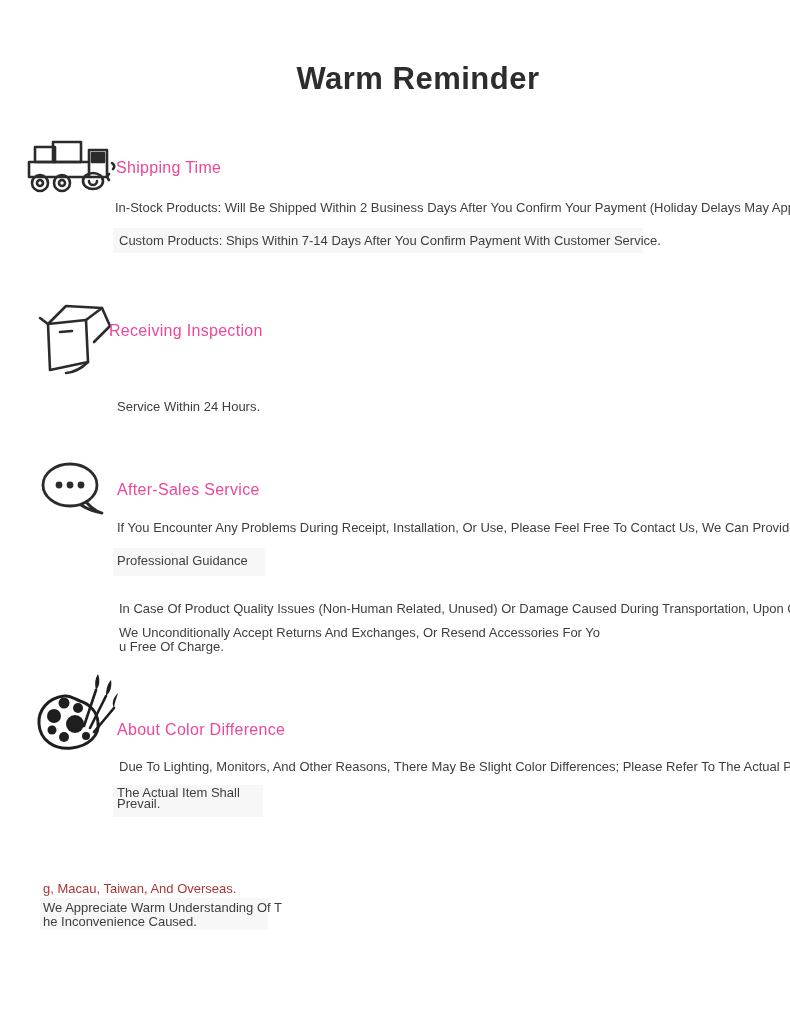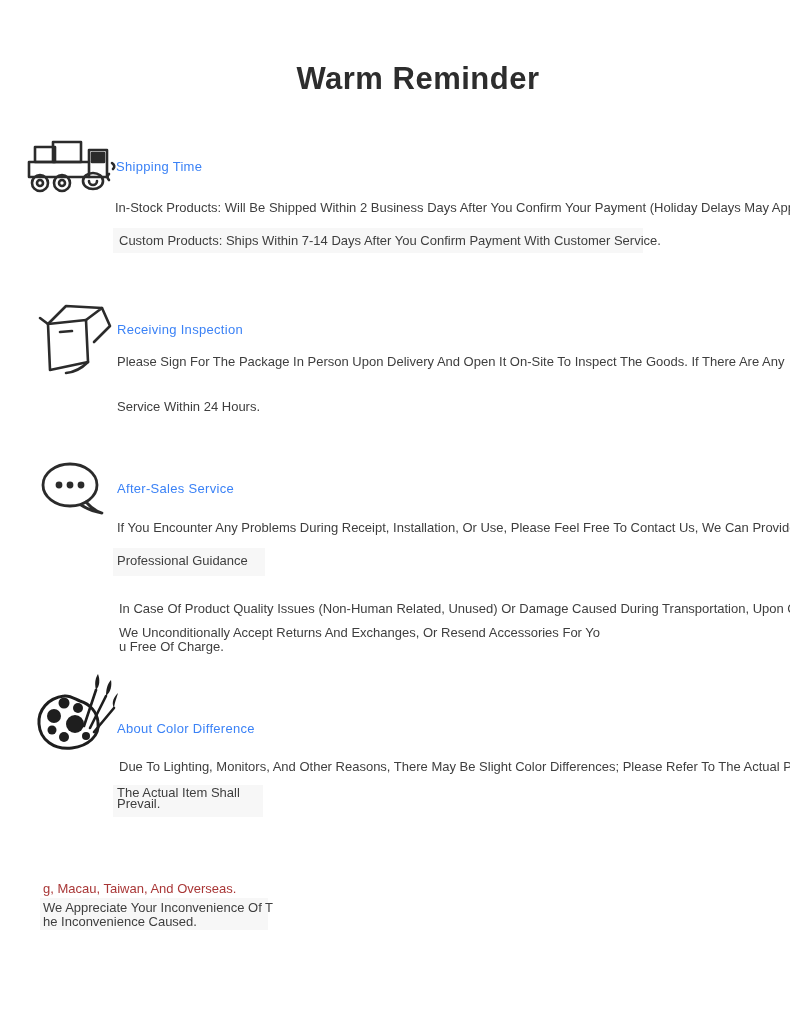--- a/index.html
+++ b/index.html
@@ -25,22 +25,22 @@
     text-align: center;
     font-size: 31px;
     font-weight: bold;
     color: #2d2d2d;
     letter-spacing: 0.5px;
     z-index: 2;
     margin: 8px;
   }
   .heading {
     position: absolute;
-    font-size: 13px;
-    color: #3b82f6;
+    font-size: 16px;
+    color: #ec4899;
     letter-spacing: 0.3px;
     white-space: nowrap;
     z-index: 2;
   }
   .line {
     position: absolute;
     font-size: 13px;
     line-height: 15px;
     white-space: nowrap;
     color: #3e3e3e;
@@ -93,22 +93,21 @@
       <g fill="none" stroke="#2b2b2b" stroke-width="2.6" stroke-linecap="round" stroke-linejoin="round">
         <path d="M12 26 L50 22 L52 64 L14 72 Z"></path>
         <path d="M12 26 L30 8 L66 10 L50 22"></path>
         <path d="M66 10 L74 28 L58 44"></path>
         <path d="M12 26 L4 20"></path>
         <path d="M24 34 L36 33"></path>
         <path d="M52 64 Q42 74 30 75"></path>
       </g>
     </svg>
   </div>
-  <div class="heading" style="left:117px; top:322px;">Receiving Inspection</div>
-  <div class="line" style="left:117px; top:354px;">Please Sign For The Package In Person Upon Delivery And Open It On-Site To Inspect The Goods. If There Are Any</div>
+  <div class="heading" style="left:109px; top:322px;">Receiving Inspection</div>
   <div class="line" style="left:117px; top:399px;">Service Within 24 Hours.</div>
 
   <div class="icon" style="left:38px; top:458px;">
     <svg width="70" height="60" viewBox="0 0 70 60">
       <g fill="none" stroke="#2b2b2b" stroke-width="2.8" stroke-linecap="round" stroke-linejoin="round">
         <ellipse cx="32" cy="27" rx="27" ry="21"></ellipse>
         <path d="M48 44 Q56 53 64 55 Q52 53 43 47"></path>
       </g>
       <circle cx="21" cy="27" r="3.4" fill="#2b2b2b"></circle>
       <circle cx="32" cy="27" r="3.4" fill="#2b2b2b"></circle>
@@ -143,16 +142,16 @@
       <path d="M72 24 C72 16 74 11 77 8 C78 13 77 20 72 24 Z" fill="#1e1e1e"></path>
       <path d="M80 36 C81 29 83 25 84 21 C80 25 77 30 80 36 Z" fill="#1e1e1e"></path>
     </svg>
   </div>
   <div class="heading" style="left:117px; top:721px;text-align:center;">About Color Difference</div>
   <div class="line" style="left:119px; top:759px;">Due To Lighting, Monitors, And Other Reasons, There May Be Slight Color Differences; Please Refer To The Actual Produ</div>
   <div class="line" style="left:117px; top:787px; line-height:12px;">The Actual Item Shall</div>
   <div class="line" style="left:117px; top:798px; line-height:12px;">Prevail.</div>
 
   <div class="line red" style="left:43px; top:881px;text-align:right;">g, Macau, Taiwan, And Overseas.</div>
-  <div class="line" style="left:43px; top:900px;">We Appreciate Your Inconvenience Of T</div>
+  <div class="line" style="left:43px; top:900px;">We Appreciate Warm Understanding Of T</div>
   <div class="line" style="left:43px; top:914px;">he Inconvenience Caused.</div>
 
 </div>
 
 </body></html>

